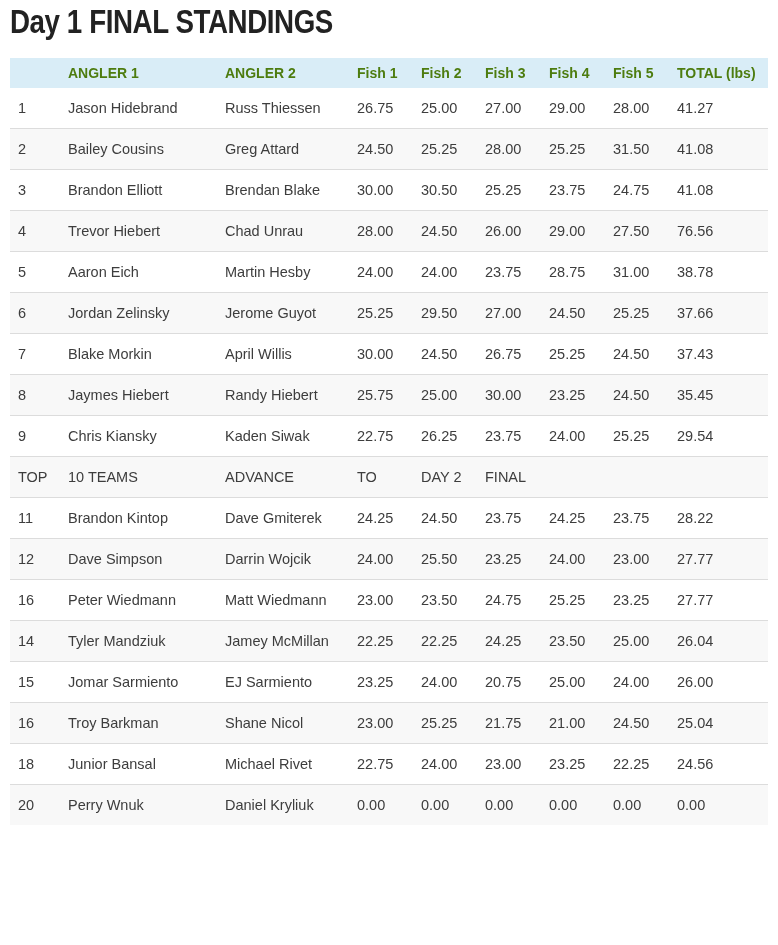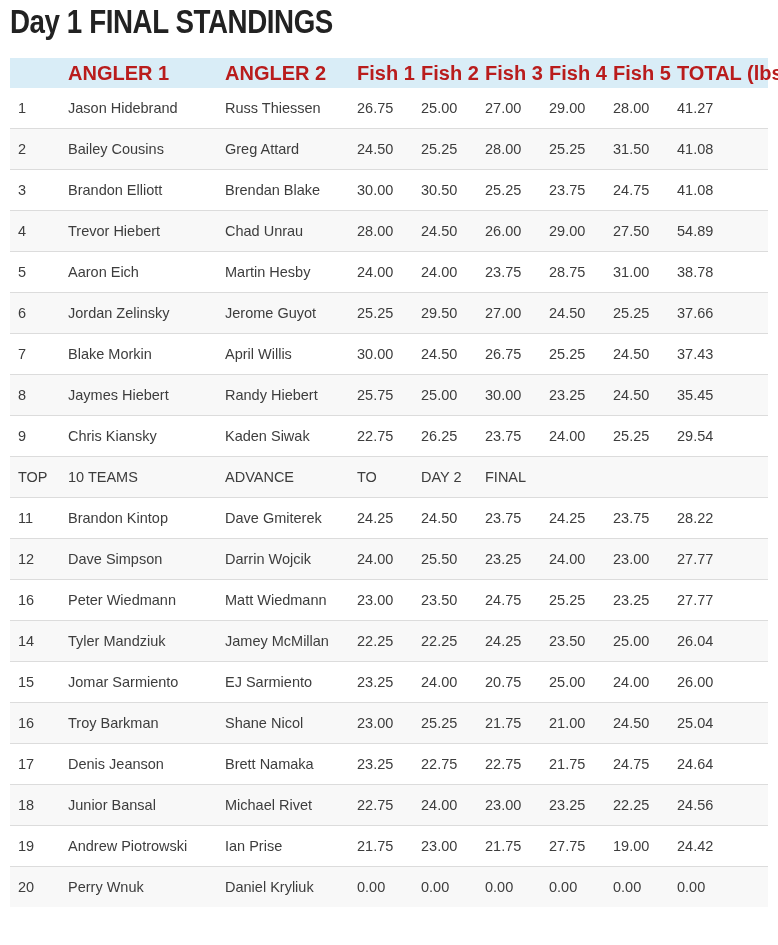--- a/index.html
+++ b/index.html
@@ -31,23 +31,23 @@
   }
   col.c-rank   { width: 50px; }
   col.c-ang1   { width: 157px; }
   col.c-ang2   { width: 132px; }
   col.c-fish   { width: 64px; }
   col.c-total  { width: 99px; }
 
   thead th {
     background: #d9edf7;
     text-align: left;
-    font-size: 20px;
+    font-size: 14px;
     font-weight: 700;
-    color: #b91c1c;
+    color: #4d7c0f;
     padding: 6px 8px;
     line-height: 18px;
     white-space: nowrap;
   }
   tbody td {
     font-size: 14.5px;
     color: #3d3d3d;
     padding: 11px 8px;
     line-height: 18px;
     border-top: 1px solid #dcdcdc;
@@ -124,21 +124,21 @@
   </tr>
         <tr>
     <td>4</td>
     <td>Trevor Hiebert</td>
     <td>Chad Unrau</td>
     <td>28.00</td>
     <td>24.50</td>
     <td>26.00</td>
     <td>29.00</td>
     <td>27.50</td>
-    <td>54.89</td>
+    <td>76.56</td>
   </tr>
         <tr>
     <td>5</td>
     <td>Aaron Eich</td>
     <td>Martin Hesby</td>
     <td>24.00</td>
     <td>24.00</td>
     <td>23.75</td>
     <td>28.75</td>
     <td>31.00</td>
@@ -259,53 +259,31 @@
     <td>Troy Barkman</td>
     <td>Shane Nicol</td>
     <td>23.00</td>
     <td>25.25</td>
     <td>21.75</td>
     <td>21.00</td>
     <td>24.50</td>
     <td>25.04</td>
   </tr>
         <tr>
-    <td>17</td>
-    <td>Denis Jeanson</td>
-    <td>Brett Namaka</td>
-    <td>23.25</td>
-    <td>22.75</td>
-    <td>22.75</td>
-    <td>21.75</td>
-    <td>24.75</td>
-    <td>24.64</td>
-  </tr>
-        <tr>
     <td>18</td>
     <td>Junior Bansal</td>
     <td>Michael Rivet</td>
     <td>22.75</td>
     <td>24.00</td>
     <td>23.00</td>
     <td>23.25</td>
     <td>22.25</td>
     <td>24.56</td>
   </tr>
         <tr>
-    <td>19</td>
-    <td>Andrew Piotrowski</td>
-    <td>Ian Prise</td>
-    <td>21.75</td>
-    <td>23.00</td>
-    <td>21.75</td>
-    <td>27.75</td>
-    <td>19.00</td>
-    <td>24.42</td>
-  </tr>
-        <tr>
     <td>20</td>
     <td>Perry Wnuk</td>
     <td>Daniel Kryliuk</td>
     <td>0.00</td>
     <td>0.00</td>
     <td>0.00</td>
     <td>0.00</td>
     <td>0.00</td>
     <td>0.00</td>
   </tr>

